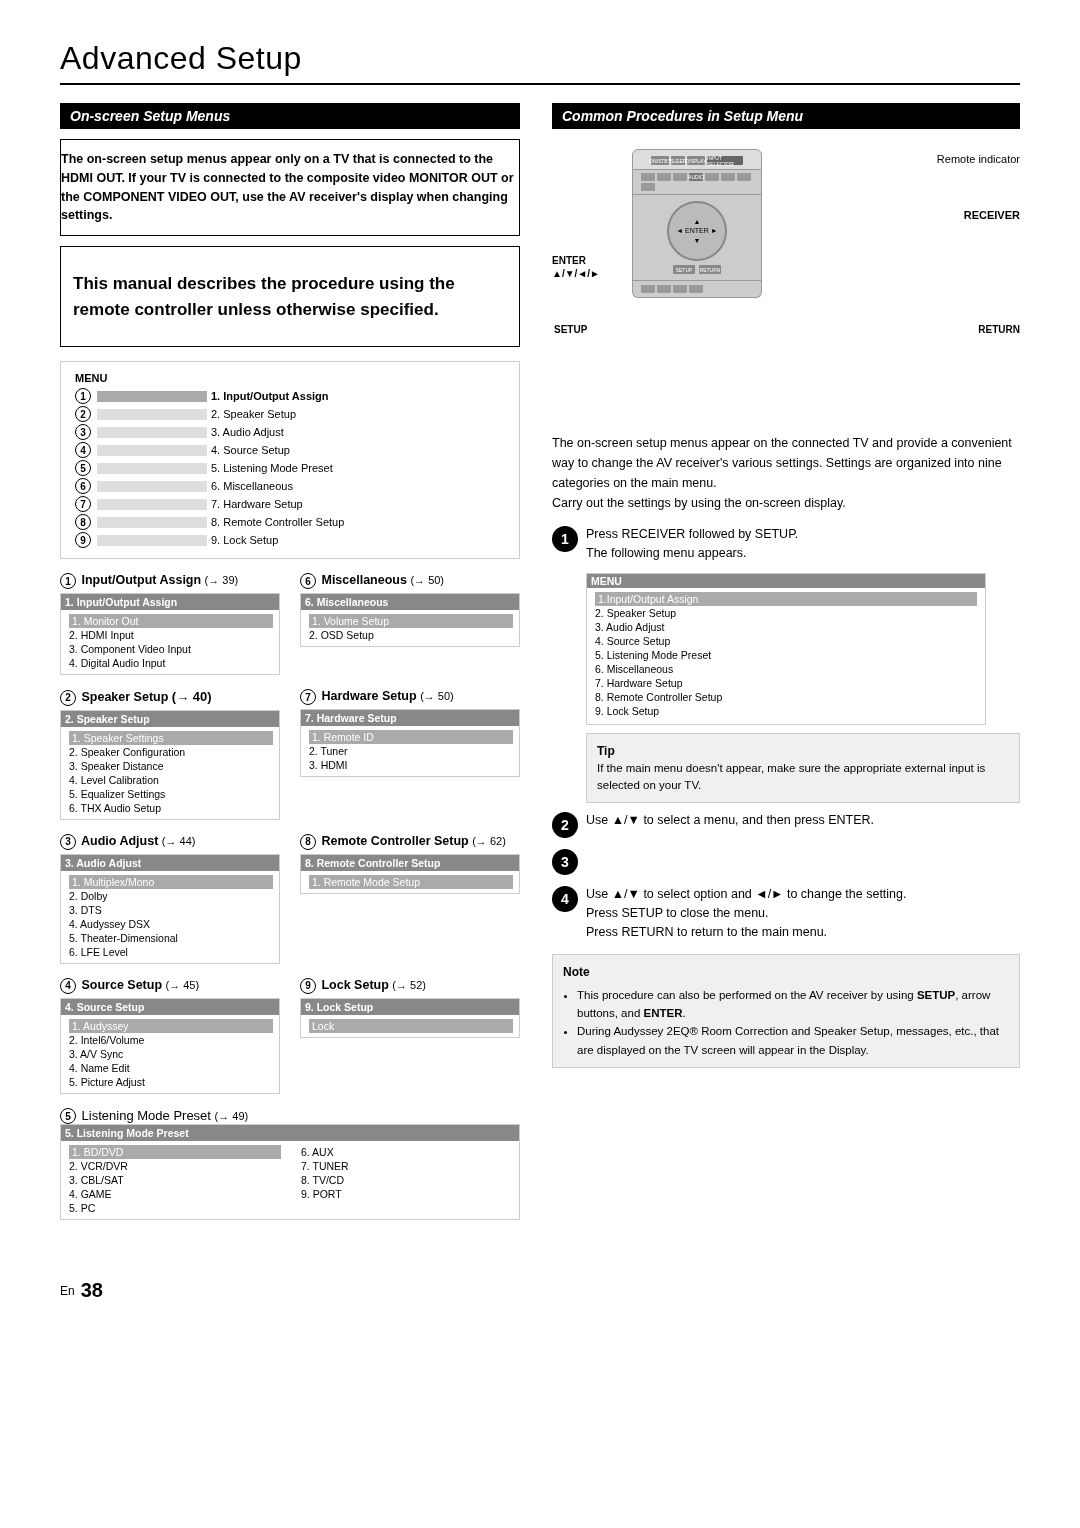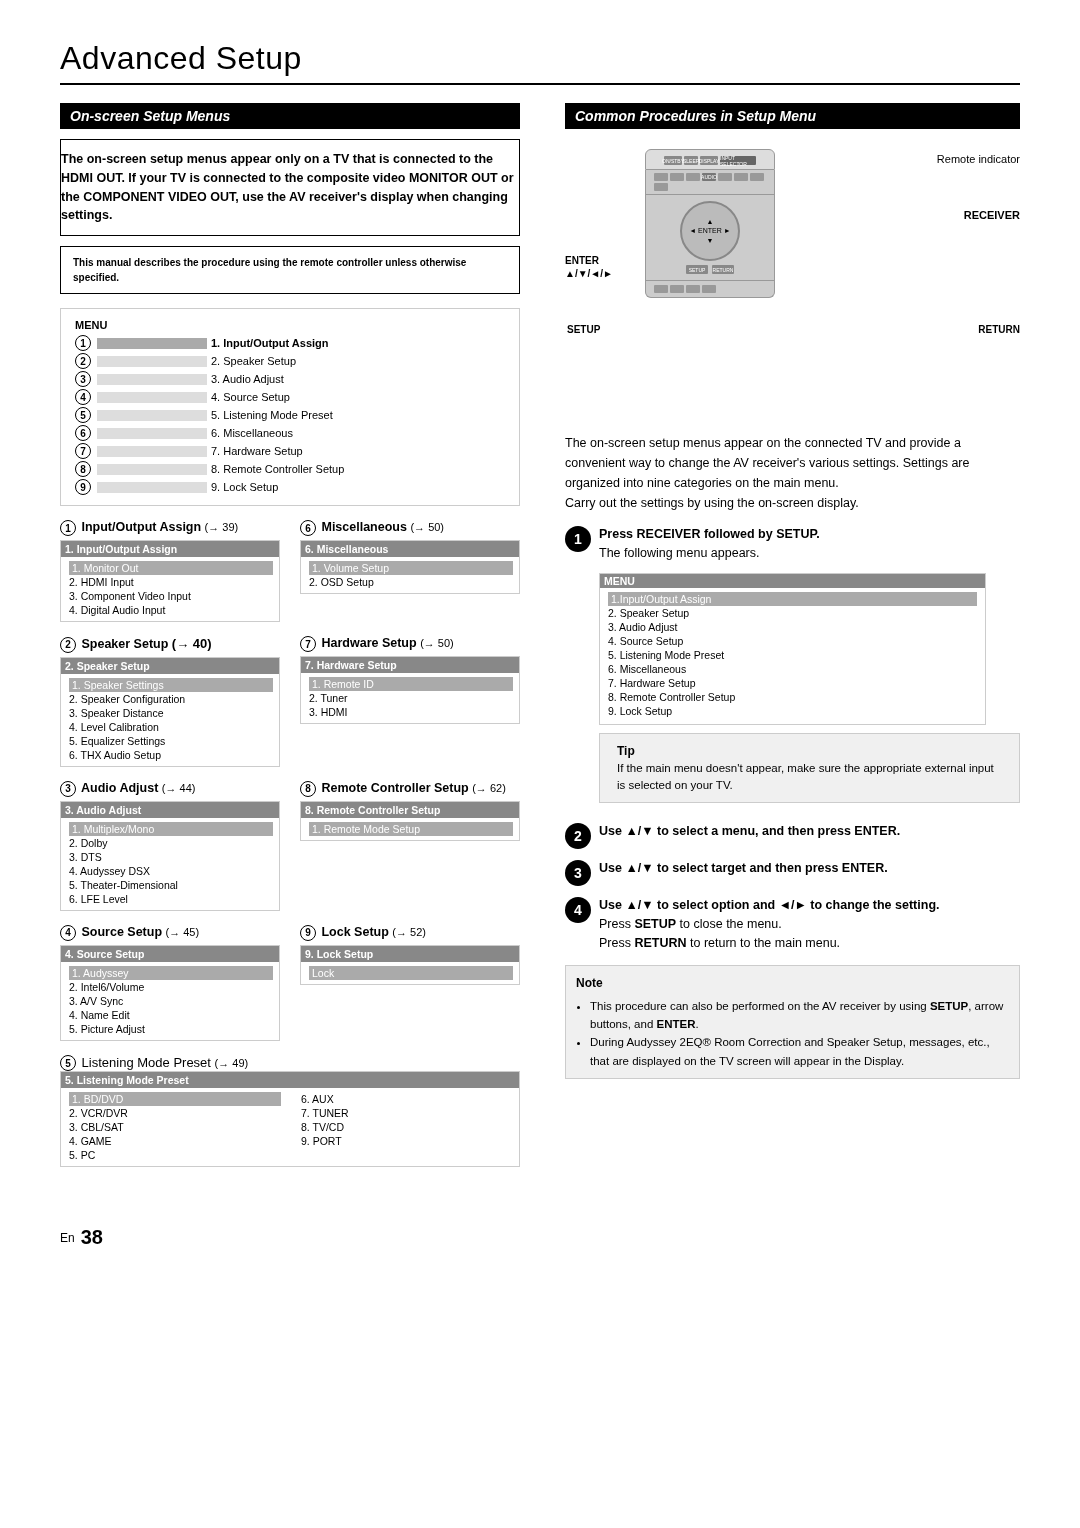--- a/index.html
+++ b/index.html
@@ -18,21 +18,21 @@
       margin-bottom: 6px;
       letter-spacing: 0.5px;
     }
     .title-rule {
       border: none;
       border-top: 2px solid #000;
       margin-bottom: 18px;
     }
     .two-col {
       display: flex;
-      gap: 45px;
+      gap: 32px;
     }
     .left-col { width: 460px; flex-shrink: 0; }
     .right-col { flex: 1; }
 
     .section-header {
       background: #000;
       color: #fff;
       font-size: 14px;
       font-weight: bold;
       font-style: italic;
@@ -44,23 +44,23 @@
       border: 1px solid #000;
       padding: 10px 0;
       margin-bottom: 10px;
       font-size: 12.5px;
       line-height: 1.5;
     }
     .intro-bold-box b { font-weight: bold; }
 
     .note-box {
       border: 1px solid #000;
-      padding: 8px 12px;
+      padding: 24px 12px;
       margin-bottom: 14px;
-      font-size: 10px;
+      font-size: 17px;
       line-height: 1.5;
     }
 
     .menu-diagram {
       border: 1px solid #ccc;
       padding: 10px 14px;
       margin-bottom: 14px;
       font-size: 12px;
     }
     .menu-diagram .menu-label {
@@ -137,27 +137,27 @@
       font-weight: bold;
       flex-shrink: 0;
       margin-right: 8px;
       margin-top: 1px;
     }
     .step-content {
       flex: 1;
       font-size: 12.5px;
       line-height: 1.5;
     }
-    .step-content b { font-weight: bold; }
+    .step-content b { font-weight: normal; }
 
     .tip-box {
       background: #f0f0f0;
       border: 1px solid #ccc;
-      padding: 8px 17px;
-      margin: 8px 0 19px 34px;
+      padding: 8px 10px;
+      margin: 8px 0 8px 34px;
       font-size: 11.5px;
       line-height: 1.5;
     }
     .tip-box .tip-label {
       font-weight: bold;
       font-size: 12px;
     }
 
     .note-right-box {
       background: #f0f0f0;
@@ -514,23 +514,20 @@
 
       <div class="step-item">
         <div class="step-num">2</div>
         <div class="step-content">
           <b>Use ▲/▼ to select a menu, and then press ENTER.</b>
         </div>
       </div>
 
       <div class="step-item">
         <div class="step-num">3</div>
-        <div class="step-content">
-          <b>Use ▲/▼ to select target and then press ENTER.</b>
-        </div>
       </div>
 
       <div class="step-item">
         <div class="step-num">4</div>
         <div class="step-content">
           <b>Use ▲/▼ to select option and ◄/► to change the setting.</b>
           <br>
           <span>Press <b>SETUP</b> to close the menu.</span>
           <br>
           <span>Press <b>RETURN</b> to return to the main menu.</span>

